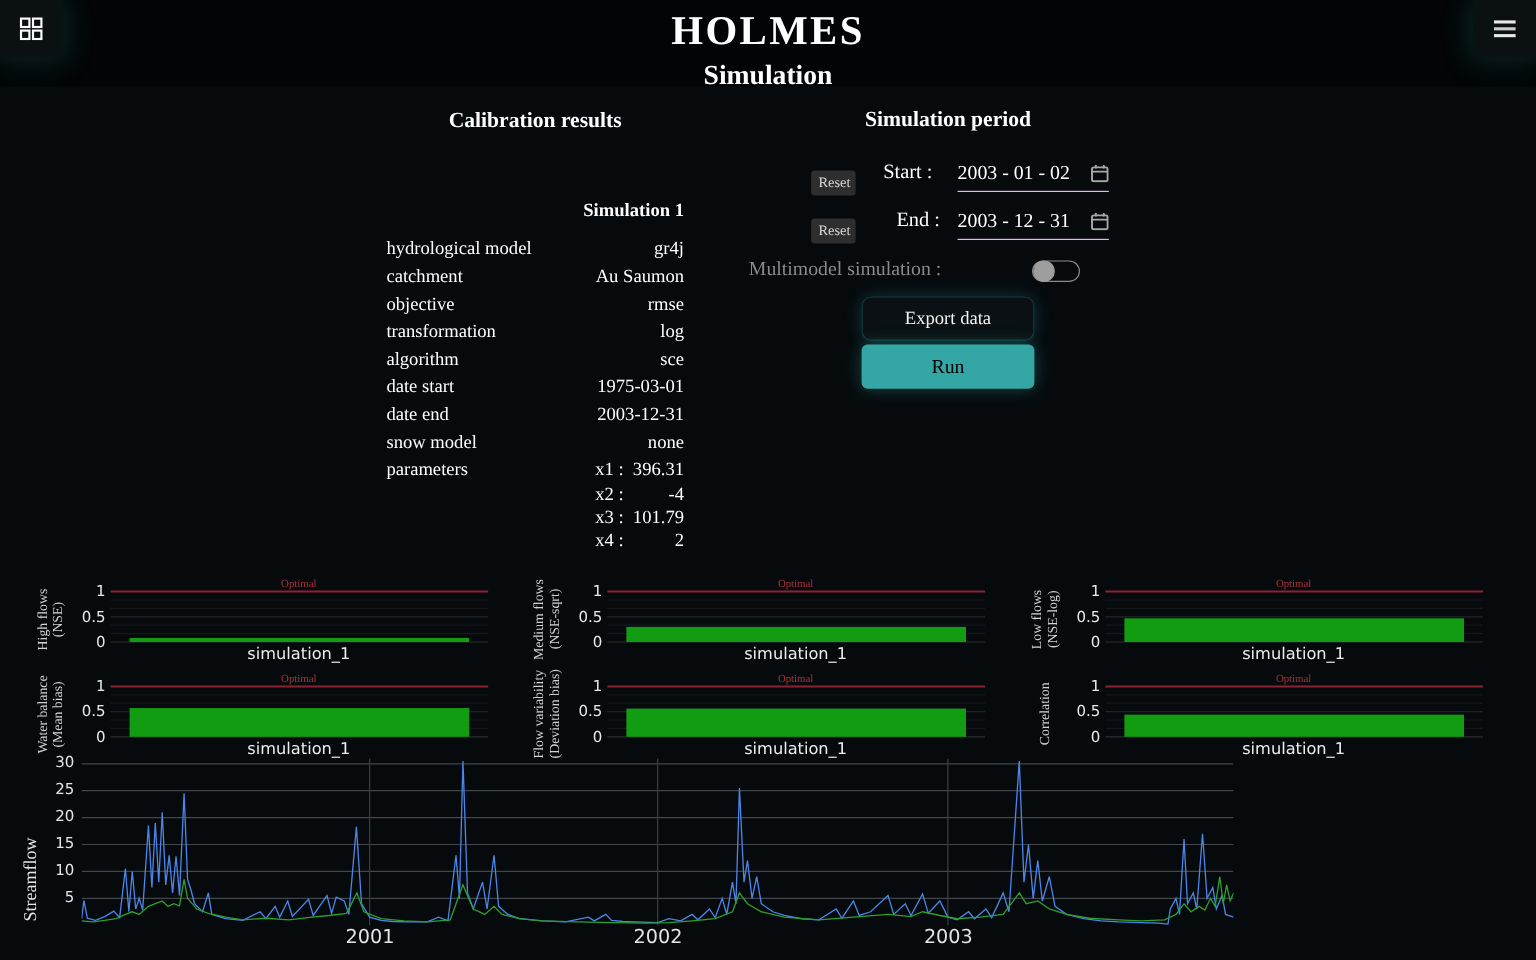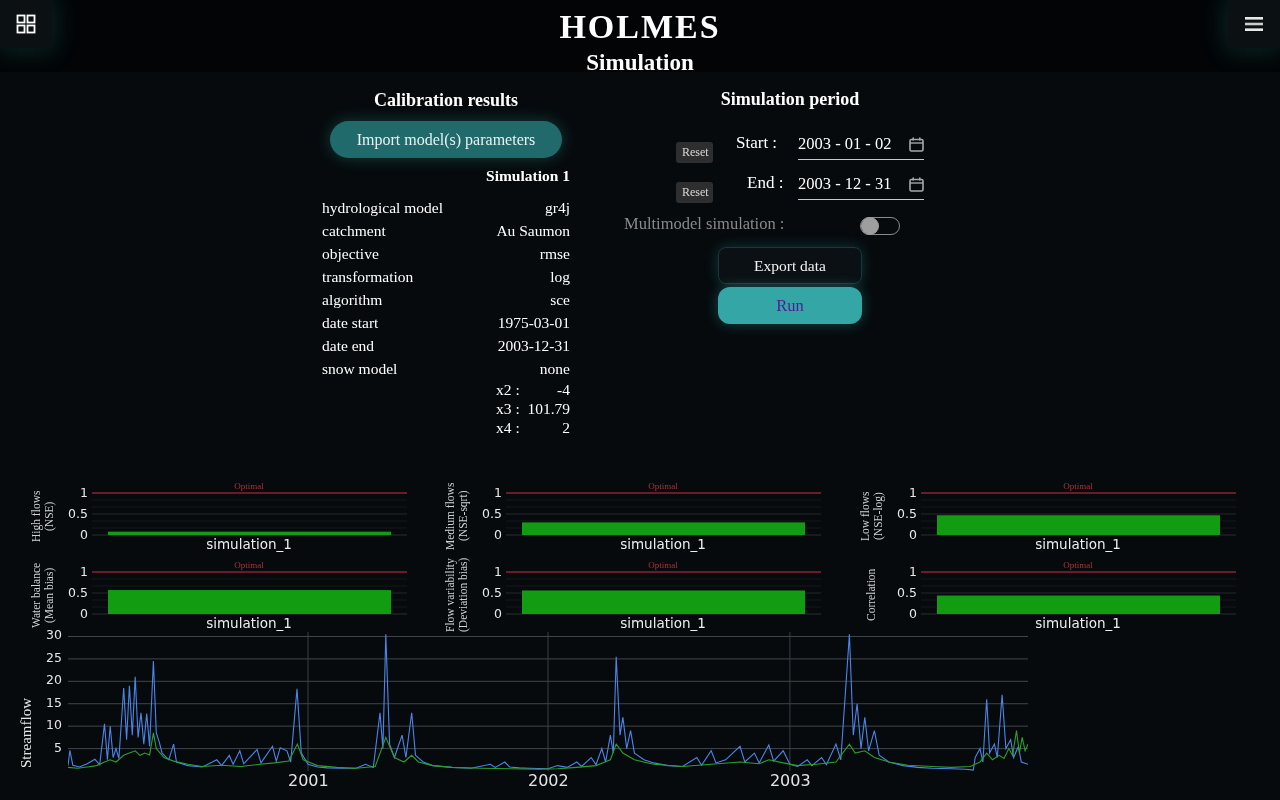--- a/index.html
+++ b/index.html
@@ -32,22 +32,22 @@
         font-family:"Liberation Serif",serif;font-size:12px;cursor:pointer;margin-top:9px;}
   .field-label{position:absolute;font-size:17px;}
   .date-field{position:absolute;width:126px;height:30px;border-bottom:1px solid #f0abfc;display:flex;align-items:center;
         justify-content:space-between;font-size:16.5px;cursor:text;}
   .muted-label{position:absolute;font-size:16.5px;color:#8a8a8a;}
   .toggle{position:absolute;left:860px;top:217px;width:38px;height:16px;border:1.5px solid #8a8a8a;border-radius:10px;cursor:pointer;}
   .toggle .knob{position:absolute;left:0px;top:-1px;width:16px;height:16px;border-radius:50%;background:#9e9e9e;border:1px solid #9e9e9e;}
   .export-btn{position:absolute;left:718px;top:247px;width:144px;height:37px;border-radius:8px;cursor:pointer;
         background:#0a1013;border:1px solid #15393c;color:#f2f2f2;font-family:"Liberation Serif",serif;font-size:15.5px;
         box-shadow:0 0 14px rgba(61,214,208,0.22);}
-  .run-btn{position:absolute;left:718px;top:287px;width:144px;height:37px;border-radius:12px;cursor:pointer;
-        background:#35a6a6;border:none;color:#4c1d95;font-family:"Liberation Serif",serif;font-size:16.5px;
+  .run-btn{position:absolute;left:718px;top:287px;width:144px;height:37px;border-radius:5px;cursor:pointer;
+        background:#35a6a6;border:none;color:#000000;font-family:"Liberation Serif",serif;font-size:16.5px;
         box-shadow:0 0 14px rgba(61,214,208,0.3);}
 
   .mchart{position:absolute;width:387px;height:78px;display:flex;}
   .mylabel{width:46px;display:flex;align-items:center;justify-content:center;
         writing-mode:vertical-rl;transform:rotate(180deg);text-align:center;
         font-size:11.5px;line-height:1.15;color:#d2d2d2;white-space:pre-line;}
   .mticks{position:relative;width:26px;font-family:"DejaVu Sans",sans-serif;font-size:12.5px;color:#e8e8e8;}
   .mticks span{position:absolute;right:4px;}
   .mplot{width:315px;height:78px;}
 
@@ -88,21 +88,20 @@
         <rect x="1" y="6.7" width="18" height="2.6" fill="#cccccc"></rect>
         <rect x="1" y="12.4" width="18" height="2.6" fill="#e8e8e8"></rect>
       </svg>
     </span>
   </button>
 
   <div class="title">HOLMES</div>
   <div class="subtitle">Simulation</div>
 
   <div class="sec-heading" style="left:300px;top:90px;width:292px;">Calibration results</div>
-  <button class="import-btn">Import model(s) parameters</button>
   <div class="sim1-header">Simulation 1</div>
   <div class="calib-table">
       <div class="crow">
         <span class="clabel">hydrological model</span>
         <span class="cvalue">gr4j</span>
       </div>
       <div class="crow">
         <span class="clabel">catchment</span>
         <span class="cvalue">Au Saumon</span>
       </div>
@@ -122,20 +121,27 @@
         <span class="clabel">date start</span>
         <span class="cvalue">1975-03-01</span>
       </div>
       <div class="crow">
         <span class="clabel">date end</span>
         <span class="cvalue">2003-12-31</span>
       </div>
       <div class="crow">
         <span class="clabel">snow model</span>
         <span class="cvalue">none</span>
+      </div>
+      <div class="crow prow">
+        <span class="clabel">parameters</span>
+        <span class="pline">
+          <span class="pname">x1 :</span>
+          <span class="pval">396.31</span>
+        </span>
       </div>
       <div class="crow ponly">
         <span class="pline">
           <span class="pname">x2 :</span>
           <span class="pval">-4</span>
         </span>
       </div>
       <div class="crow ponly">
         <span class="pline">
           <span class="pname">x3 :</span>

